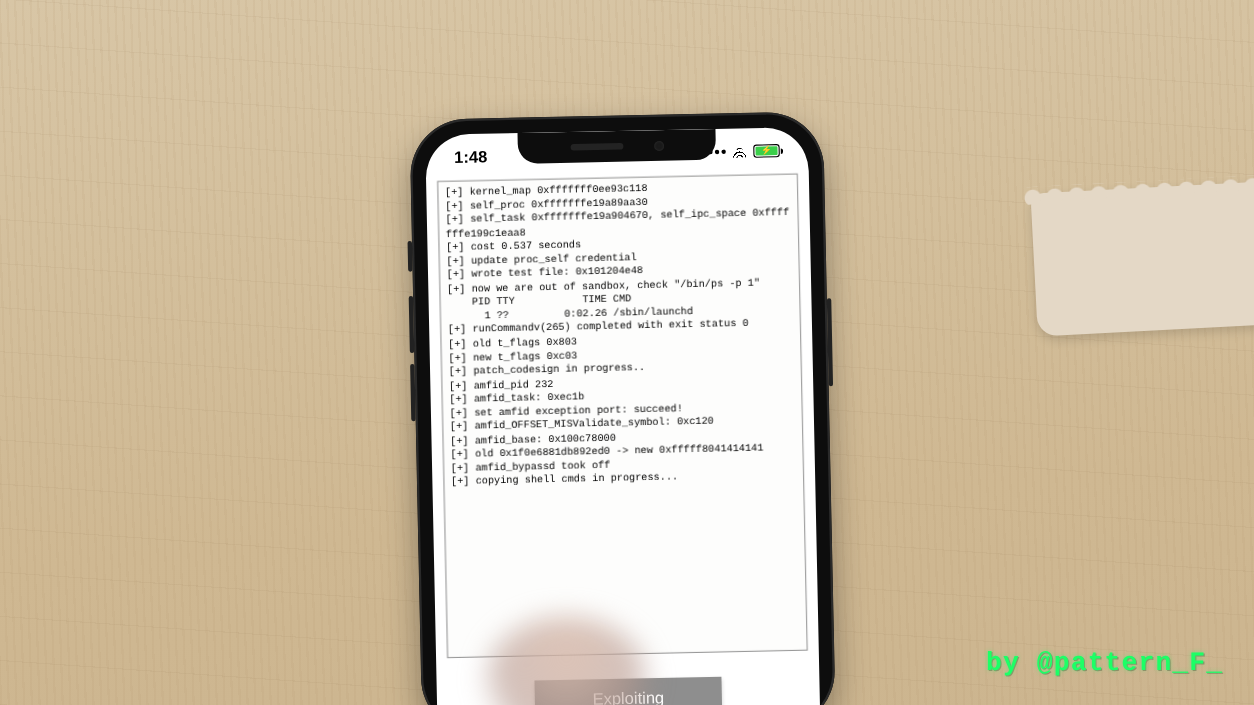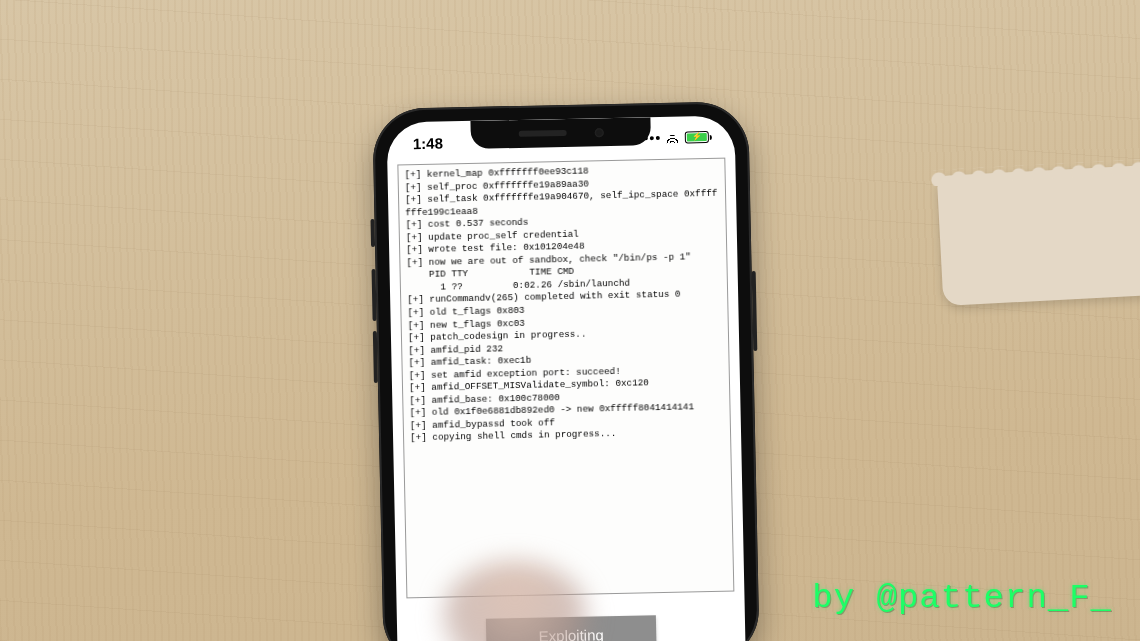--- a/index.html
+++ b/index.html
@@ -119,22 +119,22 @@
       color:#fff;
       border:none;
       width:170px; height:36px;
       font-size:15px;
       box-shadow:0 2px 4px rgba(0,0,0,.2);
     }
     .credits{
       position:absolute;
       right:28px; bottom:24px;
       font-family:"Courier New",monospace;
-      font-size:34px;
-      font-weight:normal;
+      font-size:24px;
+      font-weight:bold;
       color:#1cff66;
       text-shadow:0 0 4px rgba(28,255,102,.45), 1px 1px 0 rgba(0,0,0,.25);
       letter-spacing:1px;
       z-index:20;
     }
     .finger{
       position:absolute;
       left:440px; bottom:-40px;
       width:150px; height:120px;
       background:radial-gradient(ellipse at 50% 30%,rgba(215,185,170,.85),rgba(180,150,140,.6) 60%,transparent 80%);

